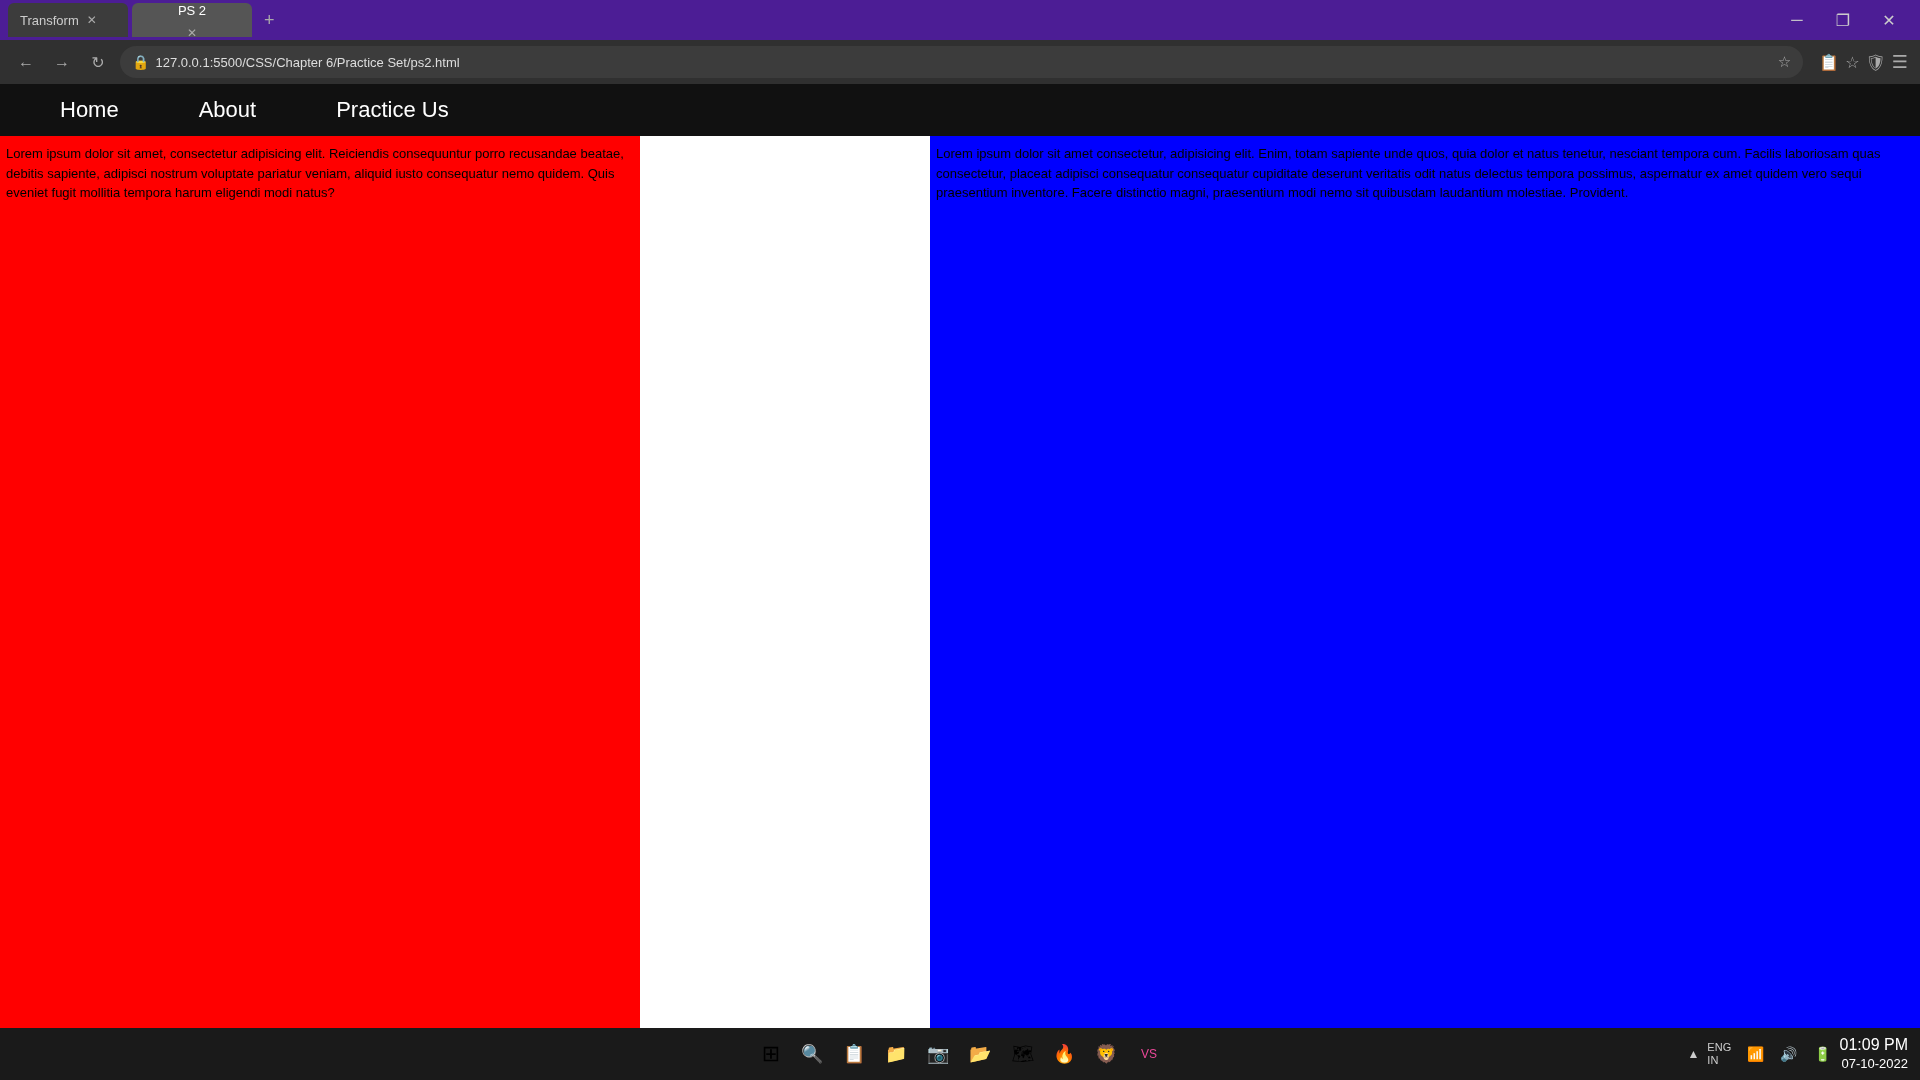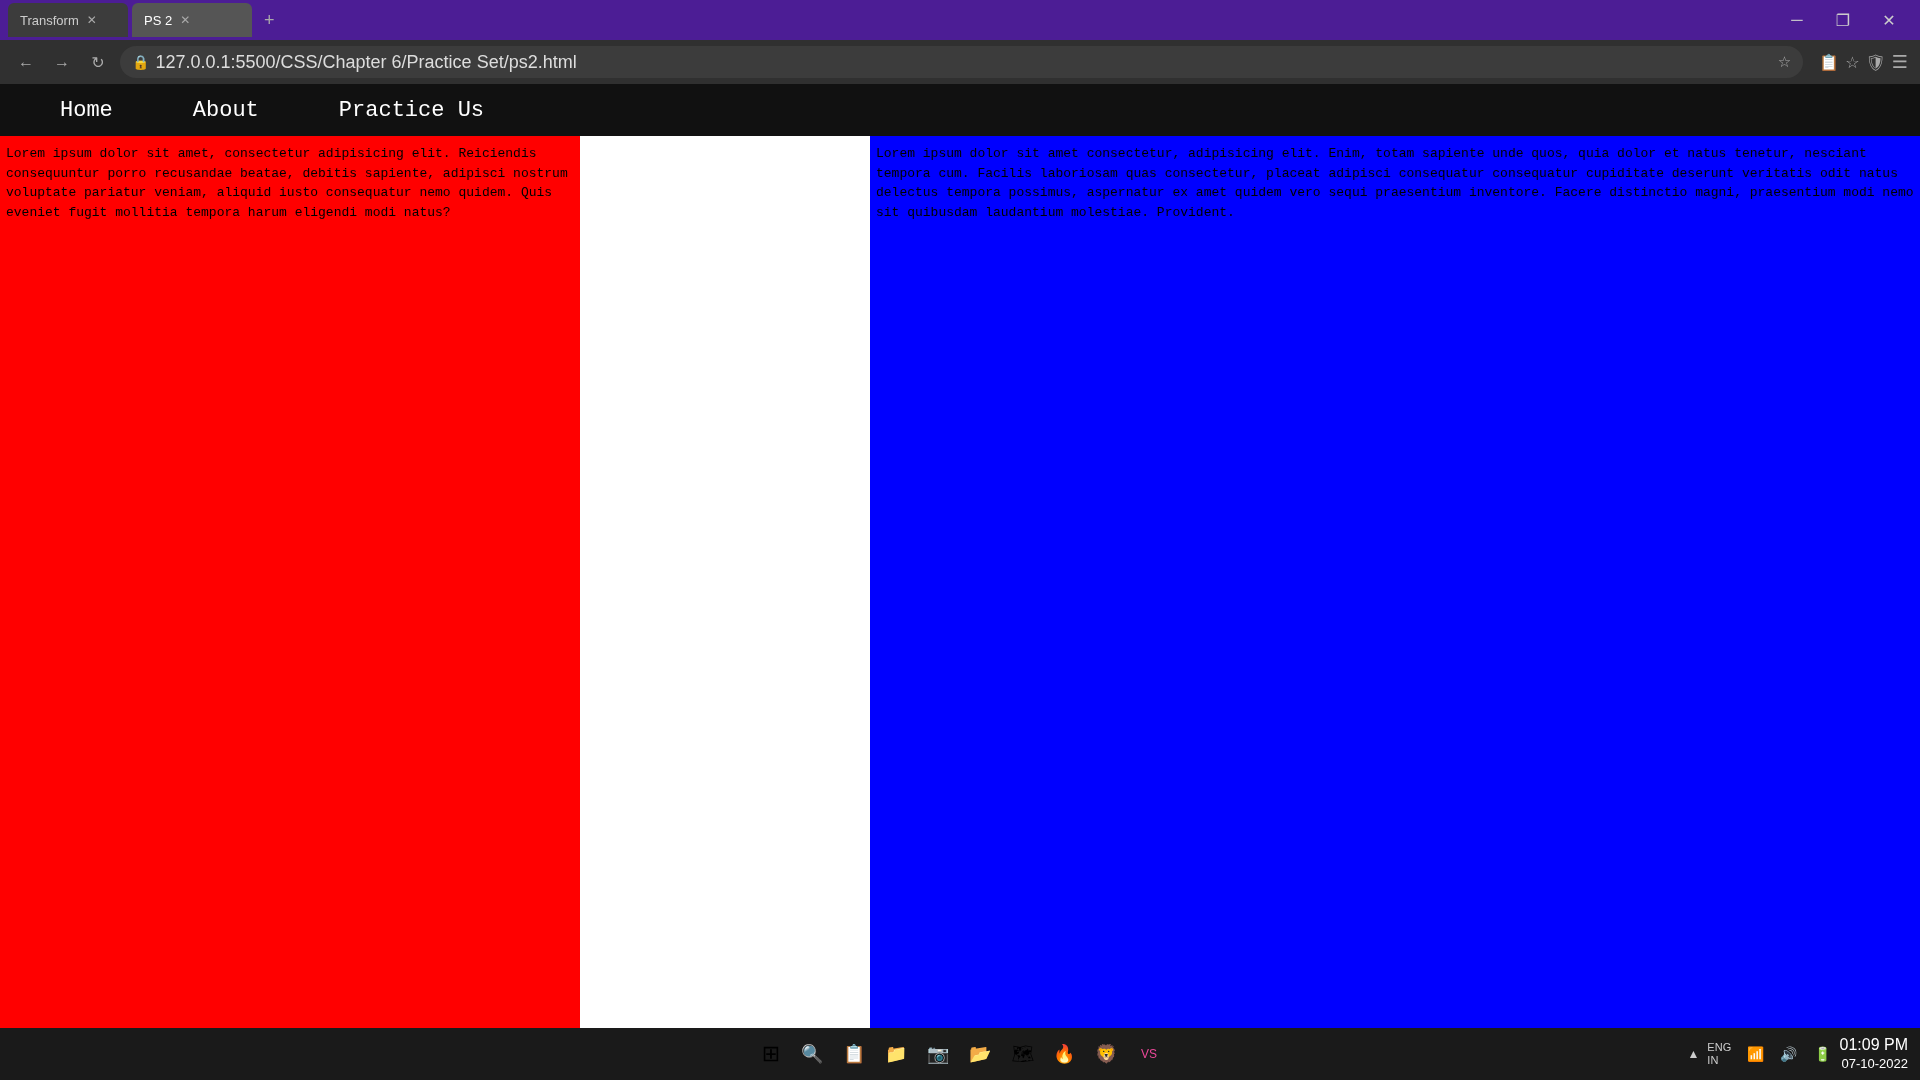--- a/index.html
+++ b/index.html
@@ -37,20 +37,21 @@
       height: 34px;
       color: #ccc;
       font-size: 13px;
       gap: 8px;
       min-width: 120px;
     }
 
     .tab.active {
       background: #555;
       color: #fff;
+      flex-direction: column;
     }
 
     .tab-close {
       color: #aaa;
       cursor: pointer;
       font-size: 12px;
     }
 
     .tab-add {
       color: #aaa;
@@ -126,21 +127,20 @@
       color: #aaa;
       font-size: 18px;
     }
 
     
     .page-content {
       flex: 1;
       background: #fff;
       display: flex;
       flex-direction: column;
-      font-family: Liberation Mono, monospace;
     }
 
     
     nav {
       background: #111;
       display: flex;
       align-items: center;
       padding: 0 20px;
       height: 52px;
     }
@@ -158,21 +158,21 @@
     }
 
     
     .content-area {
       display: flex;
       flex: 1;
     }
 
     .col-red {
       background: #ff0000;
-      width: 580px;
+      width: 640px;
       min-height: 570px;
       padding: 8px 6px;
       color: #000;
       font-size: 13px;
       line-height: 1.5;
     }
 
     .col-white {
       background: #fff;
       width: 290px;
@@ -267,21 +267,21 @@
       <div class="win-btn close">✕</div>
     </div>
   </div>
 
   <div class="address-bar-row">
     <div class="nav-btn">←</div>
     <div class="nav-btn">→</div>
     <div class="nav-btn">↻</div>
     <div class="address-bar">
       <span style="color:#aaa;font-size:14px;">🔒</span>
-      <span style="color:#ddd;font-size:18px;">127.0.0.1:5500/CSS/Chapter 6/Practice Set/ps2.html</span>
+      <span style="color:#ddd;font-size:13px;">127.0.0.1:5500/CSS/Chapter 6/Practice Set/ps2.html</span>
       <div class="address-icons">
         <span>☆</span>
       </div>
     </div>
     <div class="browser-actions">
       <span style="font-size:16px;">📋</span>
       <span style="font-size:16px;">☆</span>
       <span style="font-size:16px;">🛡</span>
       <span style="font-size:18px;">☰</span>
     </div>

